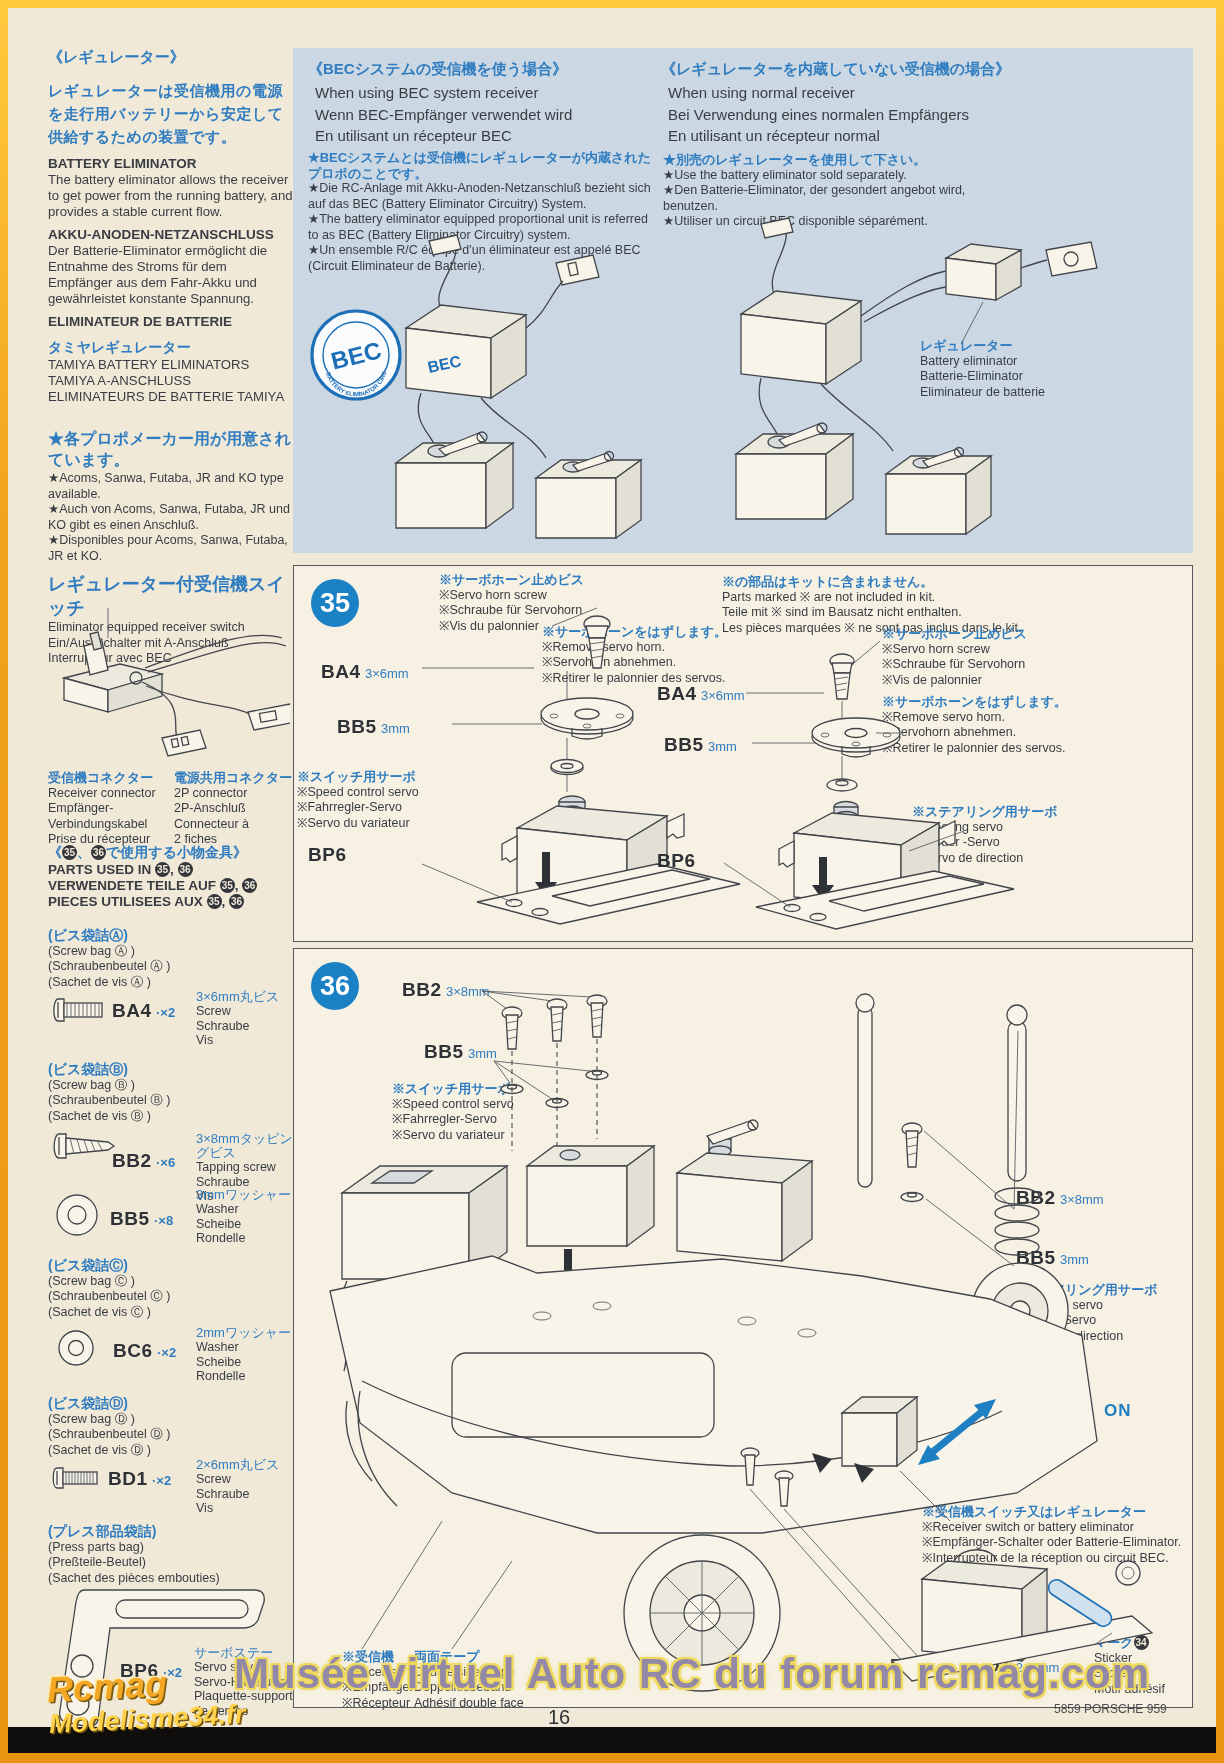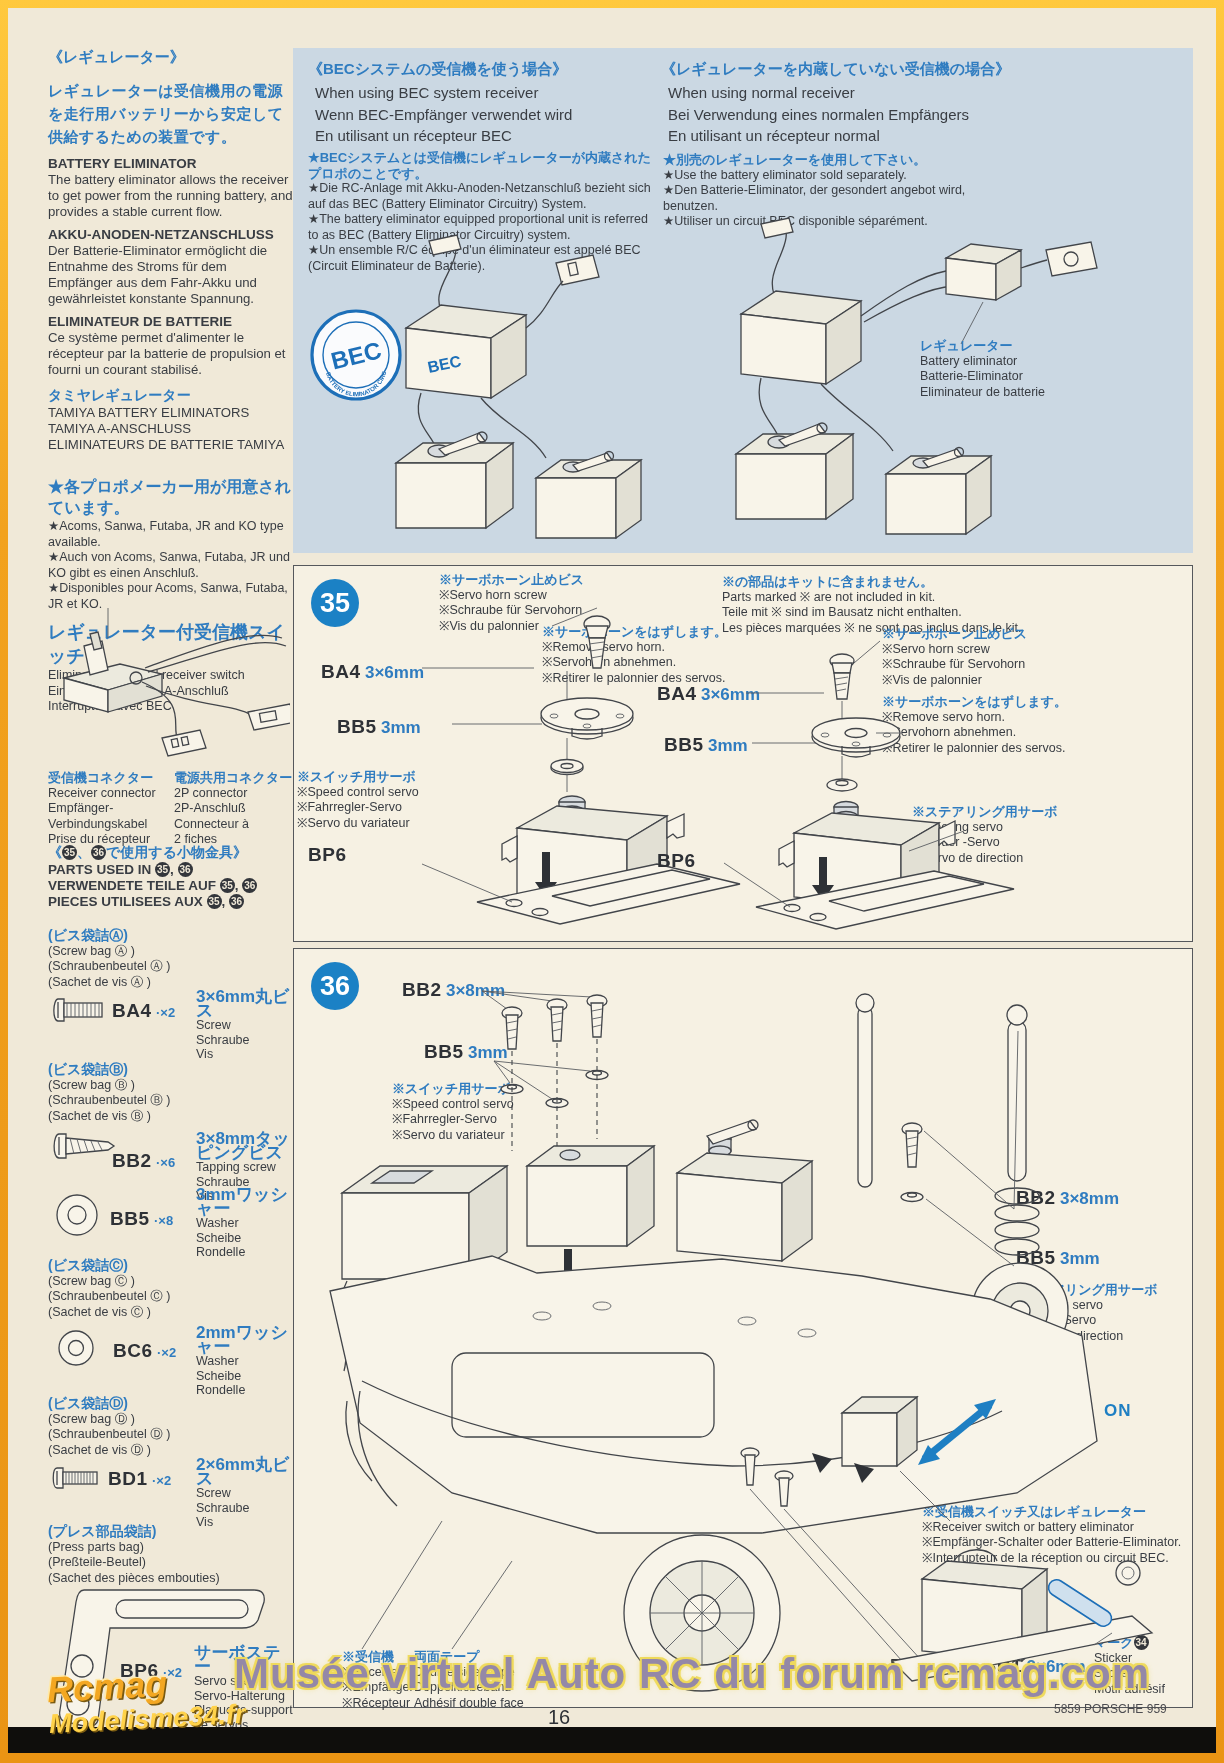--- a/index.html
+++ b/index.html
@@ -9,21 +9,21 @@
 .paper{left:8px;top:8px;width:1208px;height:1719px;background:#f0e9d8}
 .blackbar{left:8px;top:1727px;width:1208px;height:26px;background:#0f0e0c;z-index:6}
 .jp{color:#2f7cc0;font-weight:bold}
 .cl{font-size:12.5px;line-height:15.5px;color:#393d43}
 .cl .jp{font-size:13px}
 .t15{font-size:15px;line-height:21.5px;color:#393d43}
 .h14{font-size:13.5px;font-weight:bold;color:#393d43;line-height:16px}
 .b13{font-size:13.2px;line-height:16px;color:#393d43}
 .code{font-size:19px;font-weight:bold;color:#2e3136;letter-spacing:.5px}
 .qty{font-size:13px;color:#2f7cc0;font-weight:bold}
-.size{font-size:17px;color:#2f7cc0;font-weight:bold;line-height:14px}
+.size{font-size:13px;color:#2f7cc0;font-weight:normal;line-height:14px}
 .names{font-size:12.5px;line-height:14.5px;color:#393d43}
 .panel{background:#f6f1e3;border:1.6px solid #55585c}
 .bluepanel{background:#cbd8e3}
 .stepcirc{width:48px;height:48px;border-radius:50%;background:#1b81c5;color:#fff;font-size:27px;font-weight:bold;text-align:center;line-height:48px}
 .numcirc{display:inline-block;min-width:15px;height:15px;border-radius:8px;background:#33363b;color:#f0e9d8;font-size:10px;font-weight:bold;text-align:center;line-height:15px;padding:0 1px;vertical-align:1px}
 .partlabel{white-space:nowrap}
 .onoff{font-size:17px;font-weight:bold;color:#1e7fc3;letter-spacing:1px}
 .wm-main{left:150px;top:1650px;width:1000px;text-align:right;font-size:42px;font-weight:bold;white-space:nowrap;color:rgba(138,126,176,.9);letter-spacing:1px;z-index:8;
  text-shadow:2px 2px 0 rgba(238,217,88,.95),-2px -2px 0 rgba(238,217,88,.95),2px -2px 0 rgba(238,217,88,.95),-2px 2px 0 rgba(238,217,88,.95),0 0 6px rgba(238,217,88,.8)}
 .wm-logo{left:48px;top:1668px;z-index:9;transform:rotate(-3deg);line-height:34px}
@@ -44,21 +44,20 @@
 <div class="abs paper">
 
   <div class="abs" style="left:40px;top:40px;width:246px">
     <div class="jp" style="font-size:15px">《レギュレーター》</div>
     <div class="jp" style="font-size:15px;line-height:23px;margin-top:12px;letter-spacing:.5px">レギュレーターは受信機用の電源を走行用バッテリーから安定して供給するための装置です。</div>
     <div class="h14" style="margin-top:8px">BATTERY ELIMINATOR</div>
     <div class="b13">The battery eliminator allows the receiver to get power from the running battery, and provides a stable current flow.</div>
     <div class="h14" style="margin-top:7px">AKKU-ANODEN-NETZANSCHLUSS</div>
     <div class="b13">Der Batterie-Eliminator ermöglicht die Entnahme des Stroms für dem Empfänger aus dem Fahr-Akku und gewährleistet konstante Spannung.</div>
     <div class="h14" style="margin-top:7px">ELIMINATEUR DE BATTERIE</div>
-    <div class="b13">Ce système permet d'alimenter le récepteur par la batterie de propulsion et fourni un courant stabilisé.</div>
     <div class="jp" style="font-size:14px;margin-top:9px">タミヤレギュレーター</div>
     <div class="b13">TAMIYA BATTERY ELIMINATORS</div>
     <div class="b13">TAMIYA A-ANSCHLUSS</div>
     <div class="b13">ELIMINATEURS DE BATTERIE TAMIYA</div>
     <div class="jp" style="font-size:16px;margin-top:24px">★各プロポメーカー用が用意されています。</div>
     <div class="cl">★Acoms, Sanwa, Futaba, JR and KO type available.</div>
     <div class="cl">★Auch von Acoms, Sanwa, Futaba, JR und KO gibt es einen Anschluß.</div>
     <div class="cl">★Disponibles pour Acoms, Sanwa, Futaba, JR et KO.</div>
     <div class="jp" style="font-size:18px;margin-top:8px">レギュレーター付受信機スイッチ</div>
     <div class="cl">Eliminator equipped receiver switch</div>

